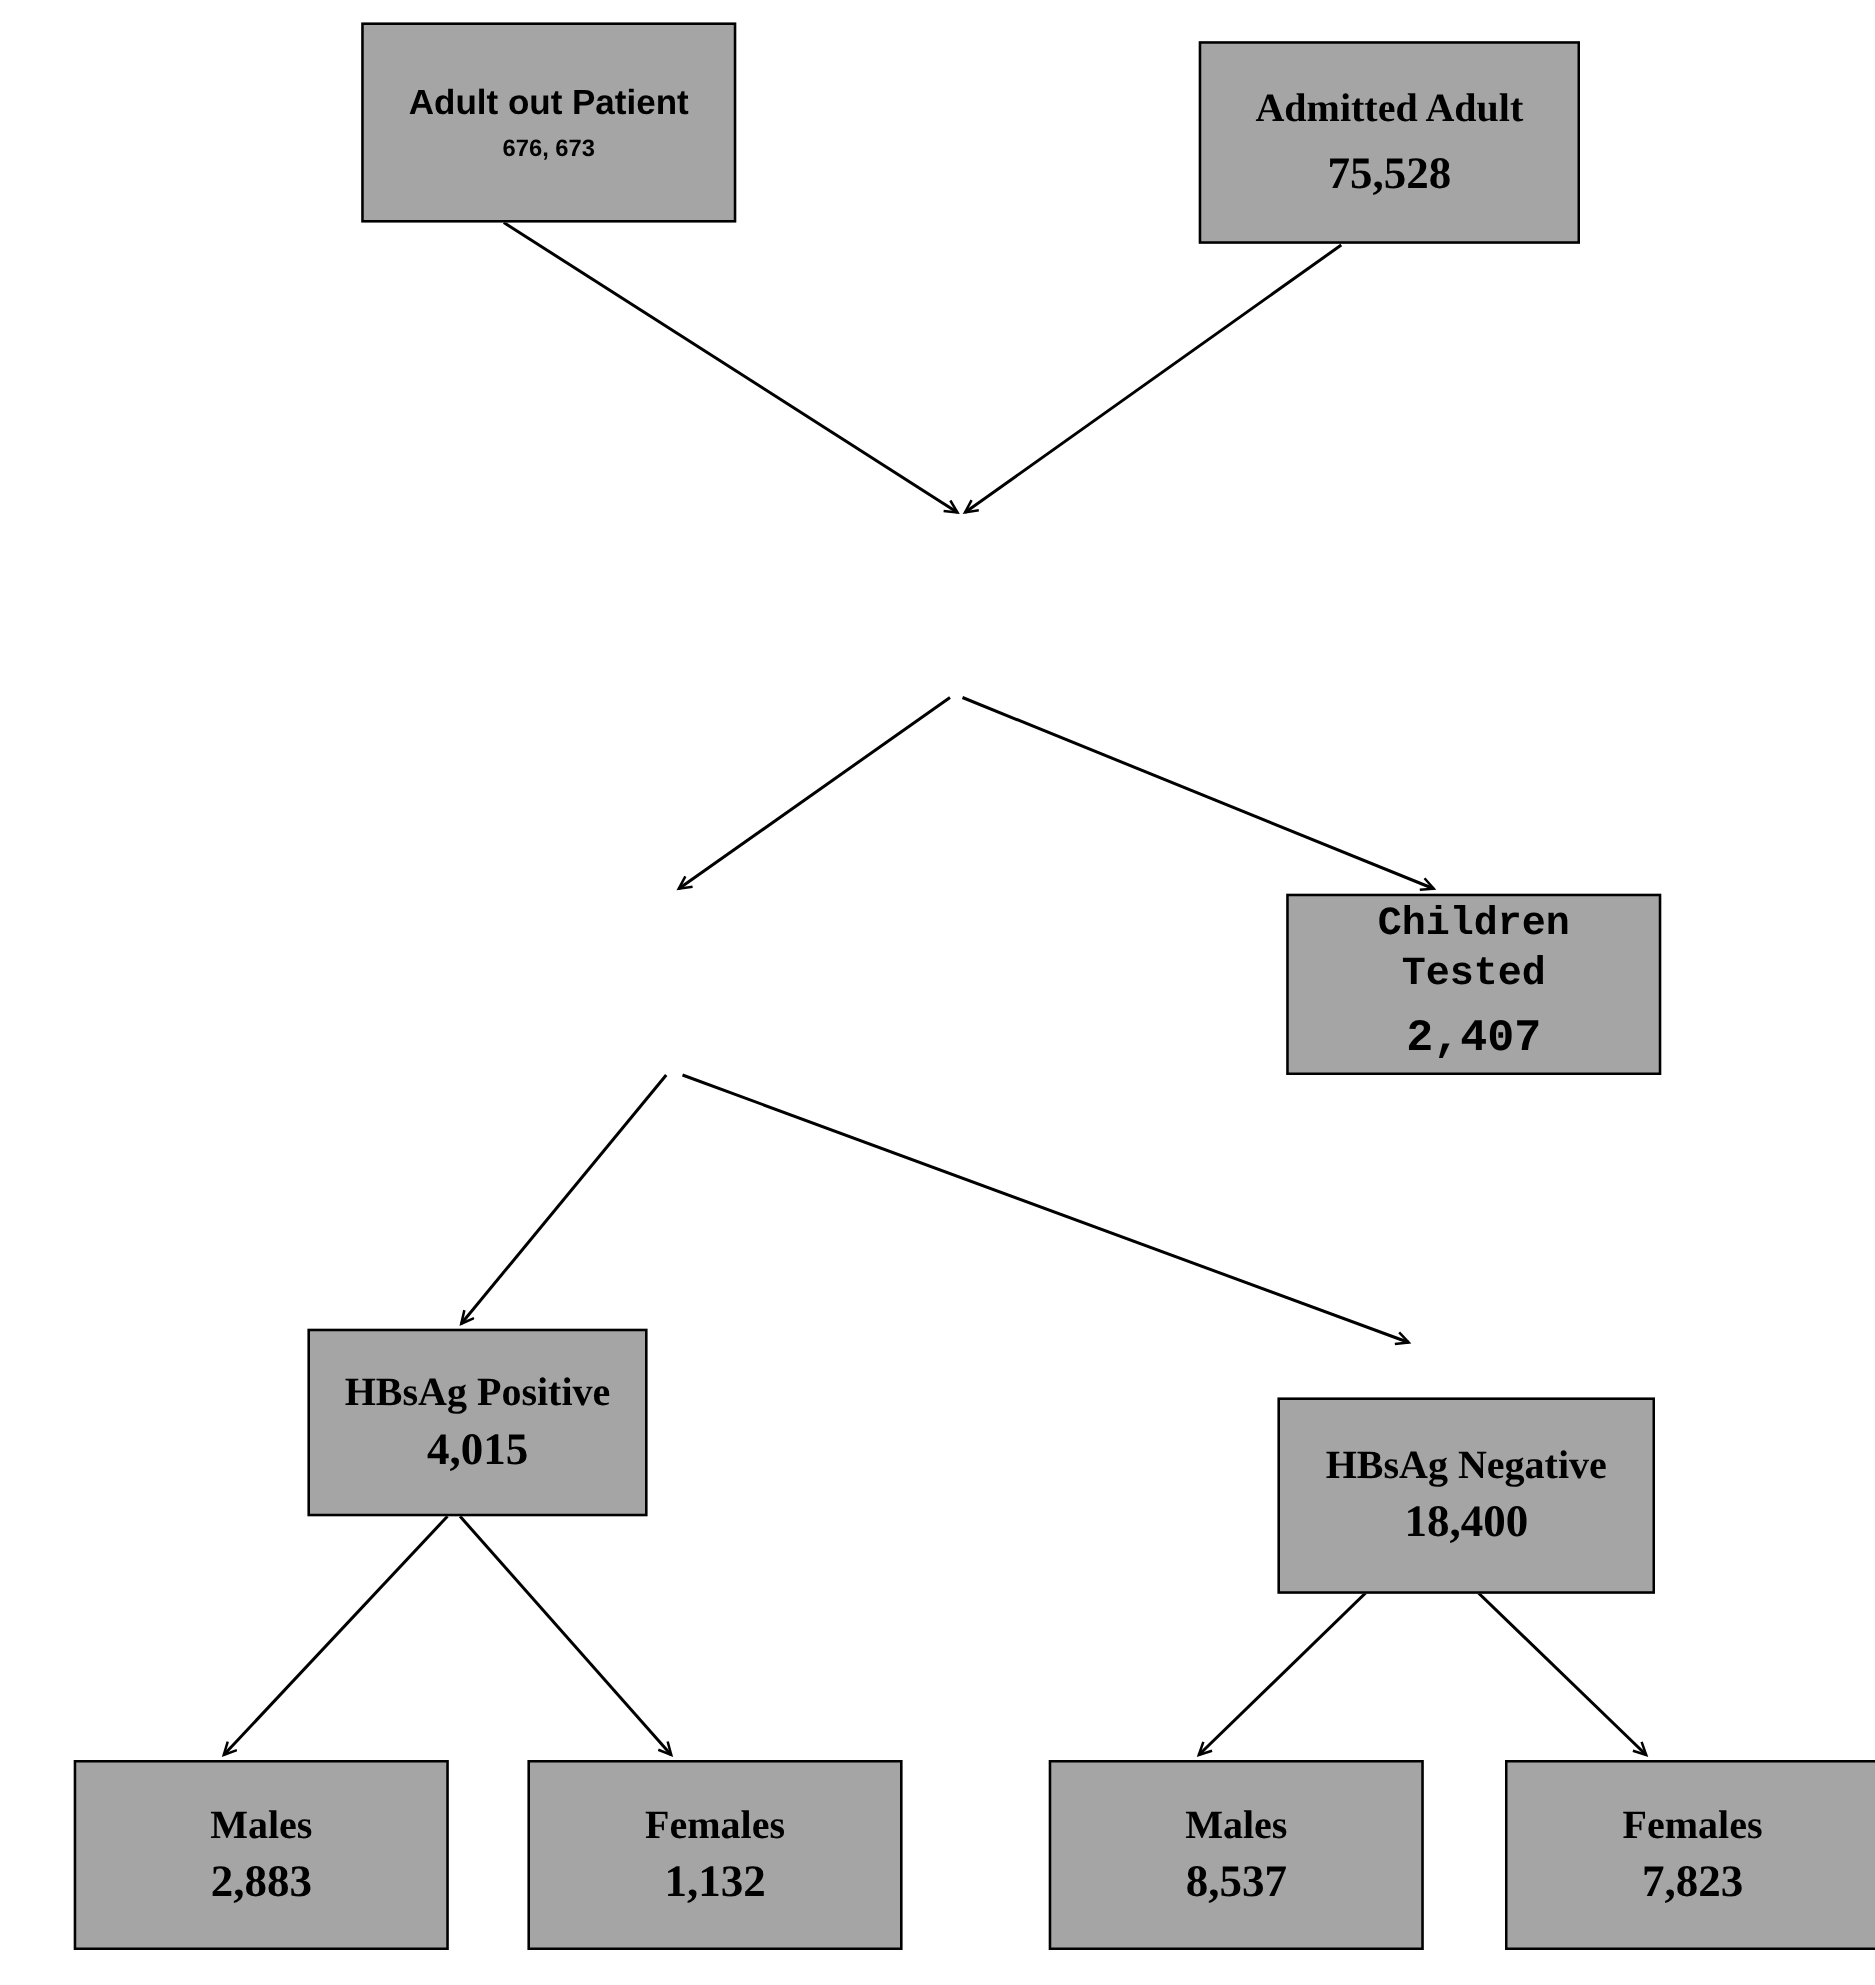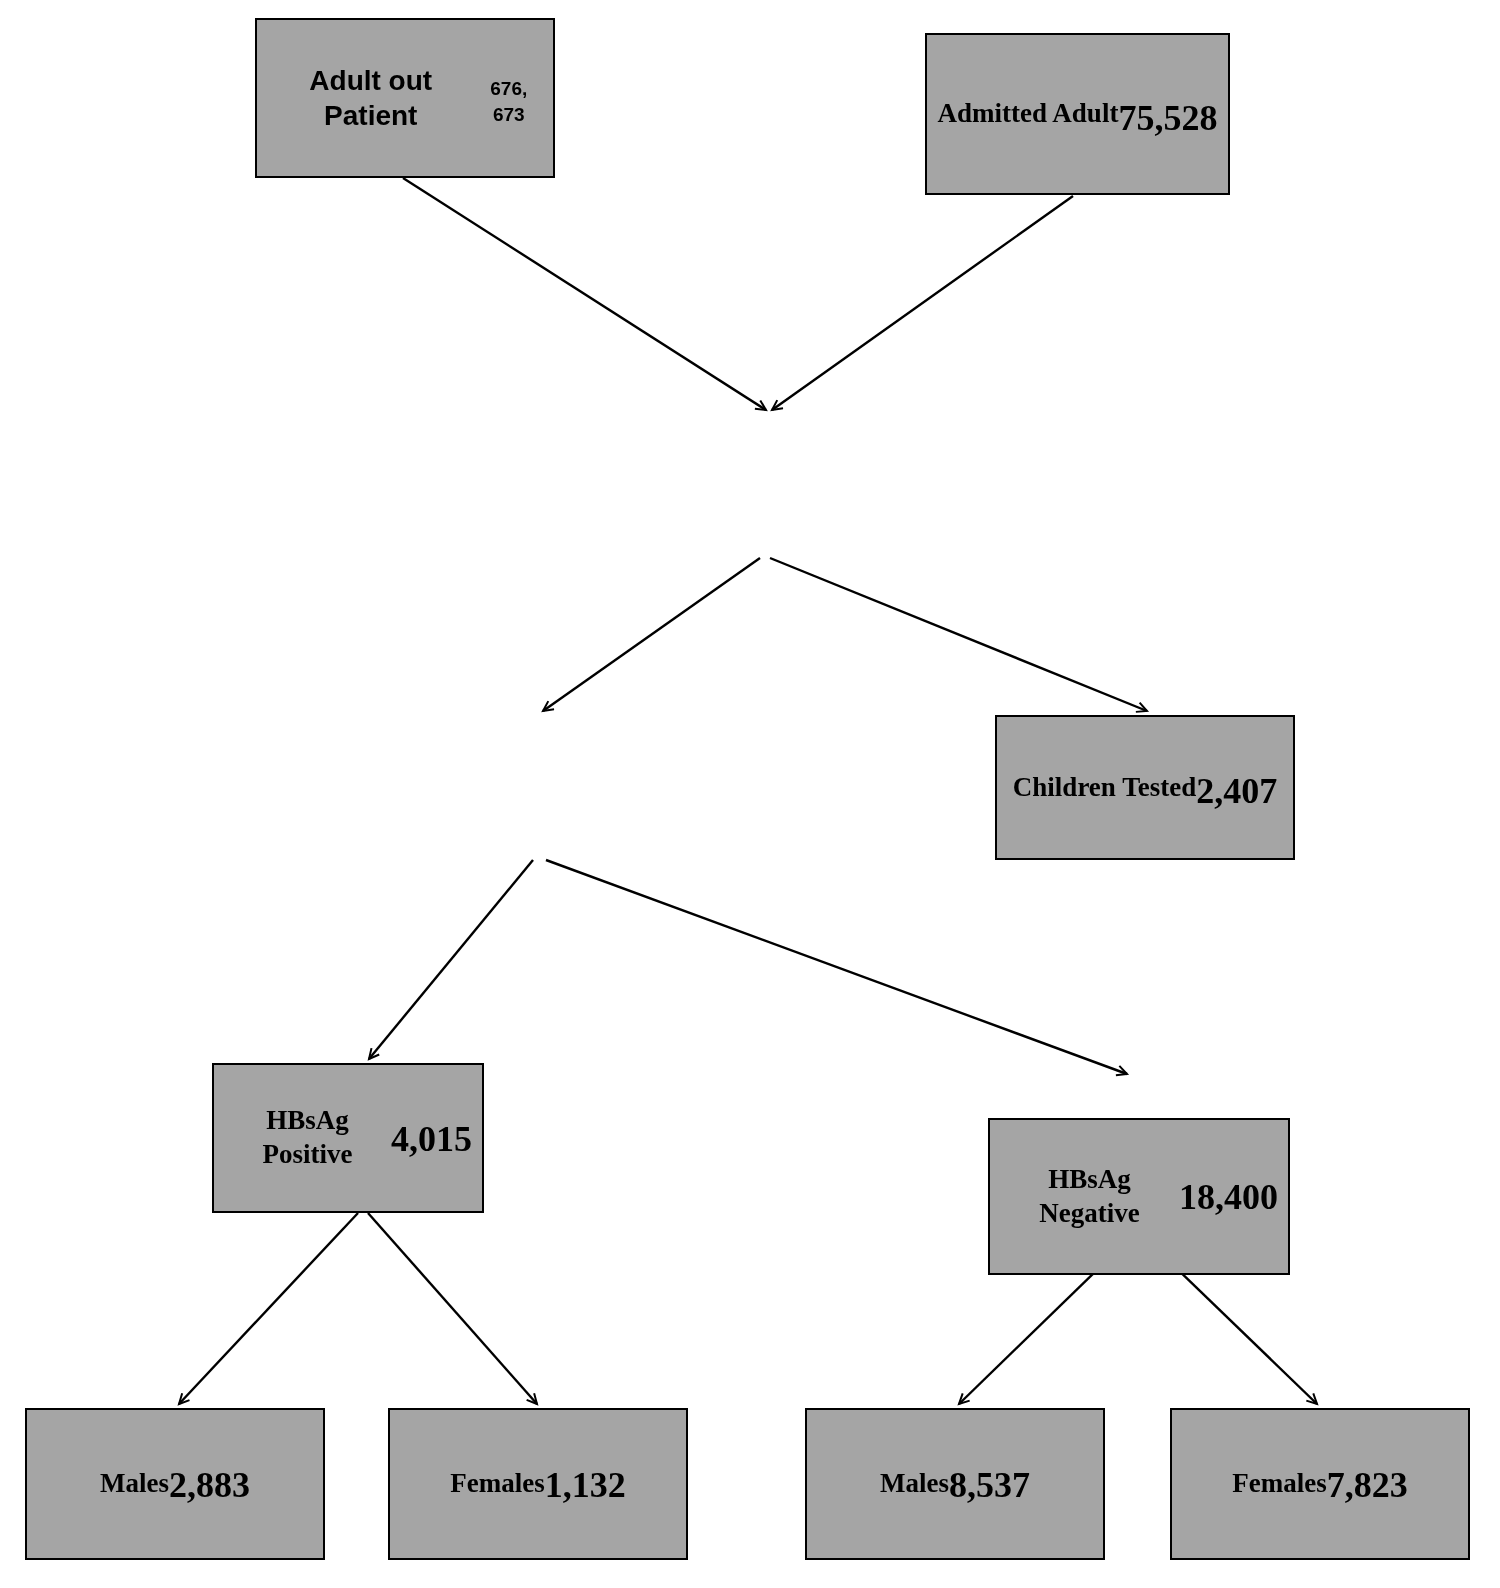--- a/index.html
+++ b/index.html
@@ -22,51 +22,52 @@
     width: 1500px;
     height: 1588px;
     pointer-events: none;
   }
   .node {
     position: absolute;
     background: var(--box-fill, #a5a5a5);
     border: 2px solid var(--box-border, #000000);
     box-sizing: border-box;
     display: flex;
-    flex-direction: row;
+    flex-direction: column;
     align-items: center;
     justify-content: center;
     text-align: center;
     color: #000000;
     padding: 6px 10px;
+    margin-left: 34px;
   }
   .node .label {
     font-weight: bold;
-    font-size: 27px;
+    font-size: 32px;
     line-height: 1.25;
   }
   .node .value {
     font-weight: bold;
     font-size: 36px;
     line-height: 1.35;
     margin-top: 8px;
   }
   .node.tight .value { margin-top: 2px; }
   .node.sans {
     font-family: "Liberation Sans", sans-serif;
   }
   .node.sans .label { font-size: 28px; }
   .node.sans .value { font-size: 19px; }
 
   
   #n-adult-out-patient { left: 255px; top: 18px;   width: 300px; height: 160px; }
   #n-admitted-adult    { left: 925px; top: 33px;   width: 305px; height: 162px; }
   #n-tested            { left: 598px; top: 415px;  width: 330px; height: 143px; }
   #n-adults-tested     { left: 388px; top: 715px;  width: 300px; height: 145px; }
-  #n-children-tested   { left: 995px; top: 715px;  width: 300px; height: 145px; }
+  #n-children-tested   { left: 995px; top: 715px;  width: 300px; height: 145px; font-family: Liberation Mono, monospace; }
   #n-hbsag-positive    { left: 212px; top: 1063px; width: 272px; height: 150px; }
   #n-hbsag-negative    { left: 988px; top: 1118px; width: 302px; height: 157px; }
   #n-pos-males         { left: 25px;  top: 1408px; width: 300px; height: 152px; }
   #n-pos-females       { left: 388px; top: 1408px; width: 300px; height: 152px; }
   #n-neg-males         { left: 805px; top: 1408px; width: 300px; height: 152px; }
   #n-neg-females       { left: 1170px;top: 1408px; width: 300px; height: 152px; }
 </style>
 </head>
 <body>
 

